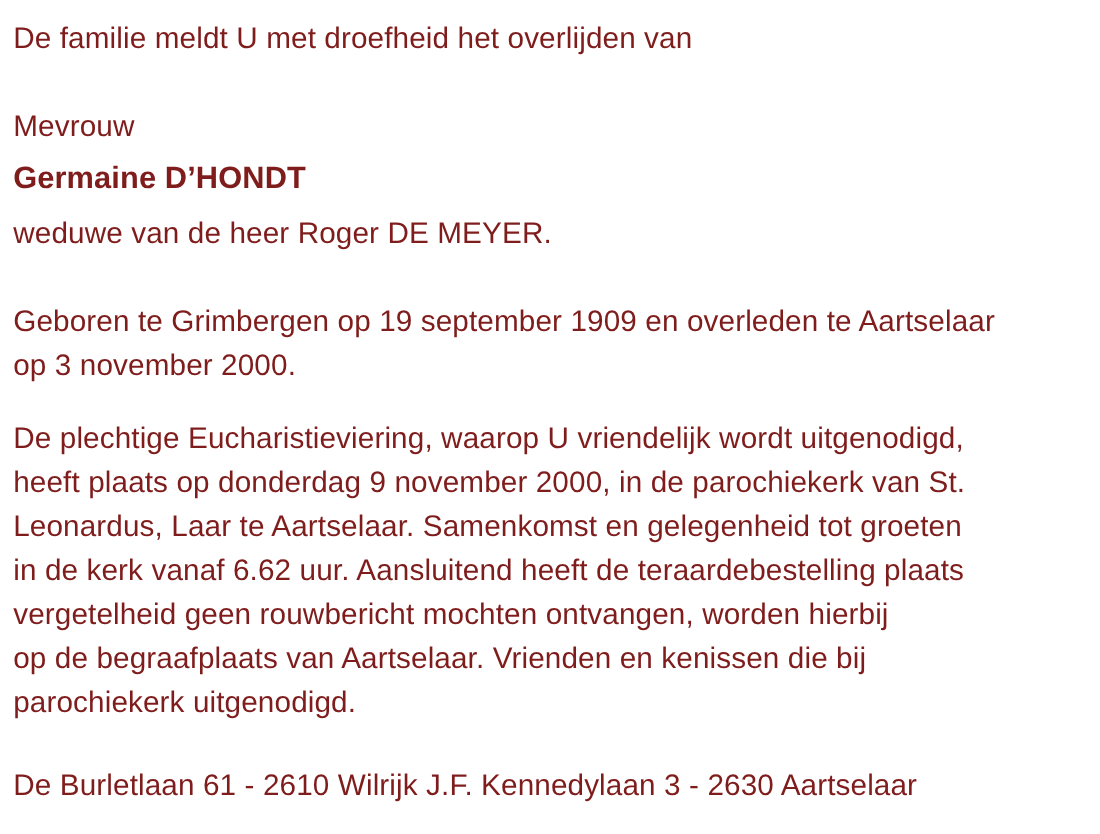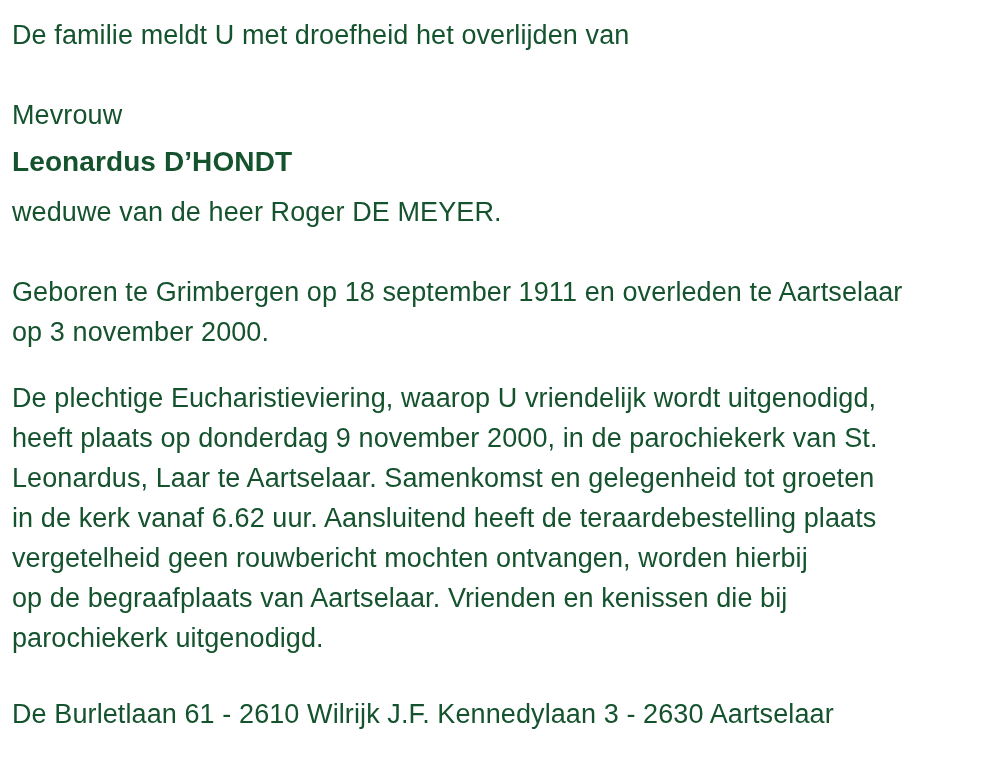--- a/index.html
+++ b/index.html
@@ -8,21 +8,21 @@
     height: 758px;
     background: #ffffff;
     overflow: hidden;
   }
   .page {
     position: relative;
     width: 1000px;
     height: 758px;
     background: #ffffff;
     font-family: "Liberation Sans", "DejaVu Sans", sans-serif;
-    color: #14532d;
+    color: #7f1d1d;
     padding: 15px 10px 0 12px;
   }
   .line {
     font-size: 27px;
     line-height: 40px;
     height: 40px;
     white-space: nowrap;
     font-weight: 400;
     letter-spacing: 0.1px;
   }
@@ -39,25 +39,25 @@
 </style>
 </head>
 <body>
 
 <div class="page">
 
   <div class="line">De familie meldt U met droefheid het overlijden van</div>
 
   <div class="line gap-blank">Mevrouw</div>
 
-  <div class="line name-line gap-small">Leonardus D’HONDT</div>
+  <div class="line name-line gap-small">Germaine D’HONDT</div>
 
   <div class="line gap-small2">weduwe van de heer Roger DE MEYER.</div>
 
-  <div class="line gap-blank">Geboren te Grimbergen op 18 september 1911 en overleden te Aartselaar</div>
+  <div class="line gap-blank">Geboren te Grimbergen op 19 september 1909 en overleden te Aartselaar</div>
 
   <div class="line">op 3 november 2000.</div>
 
   <div class="line gap-para">De plechtige Eucharistieviering, waarop U vriendelijk wordt uitgenodigd,</div>
 
   <div class="line">heeft plaats op donderdag 9 november 2000, in de parochiekerk van St.</div>
 
   <div class="line">Leonardus, Laar te Aartselaar. Samenkomst en gelegenheid tot groeten</div>
 
   <div class="line">in de kerk vanaf 6.62 uur. Aansluitend heeft de teraardebestelling plaats</div>

